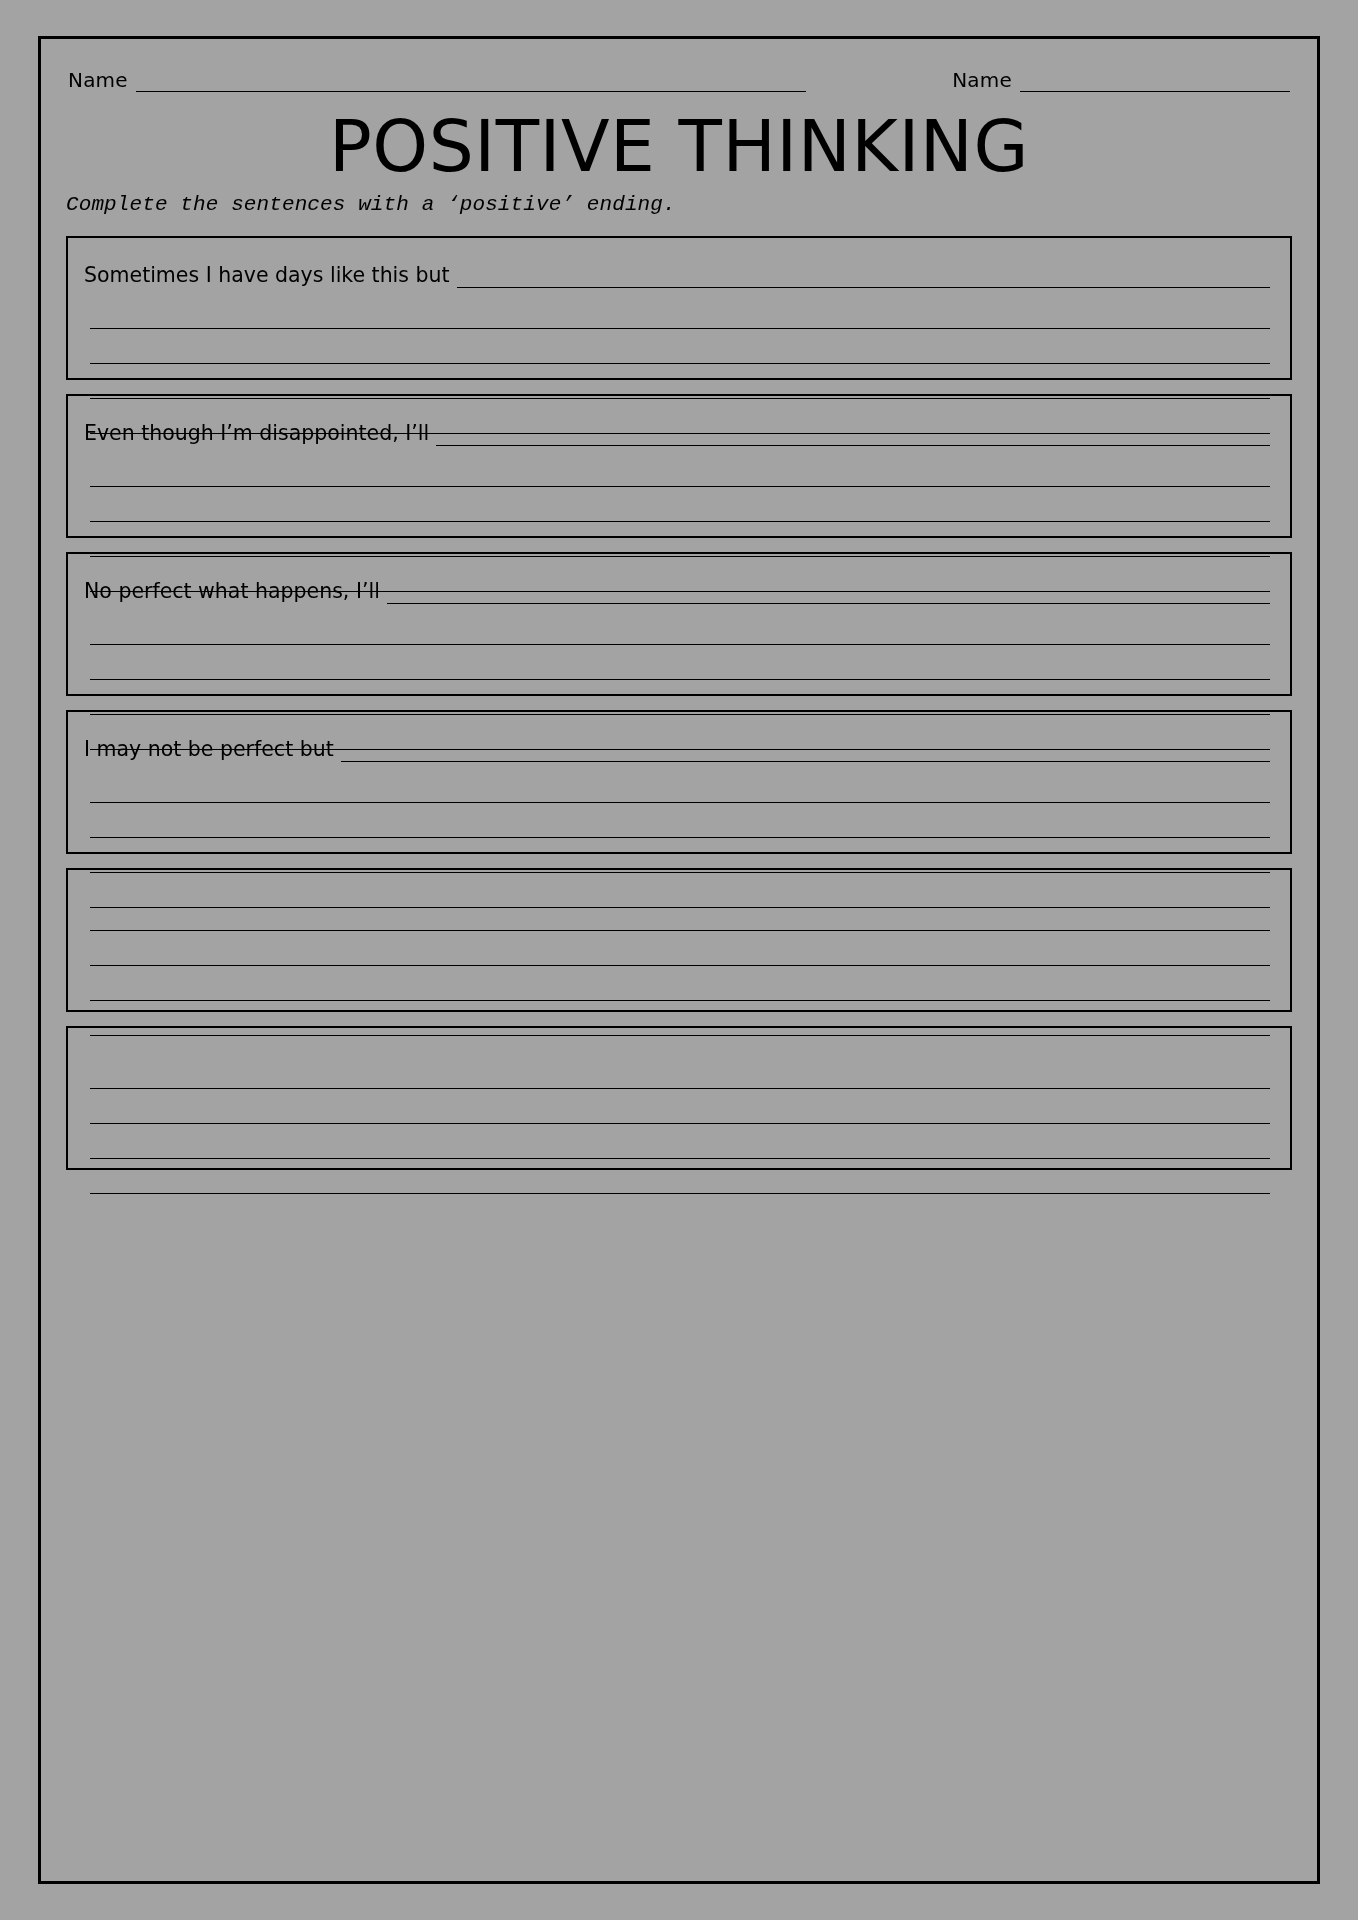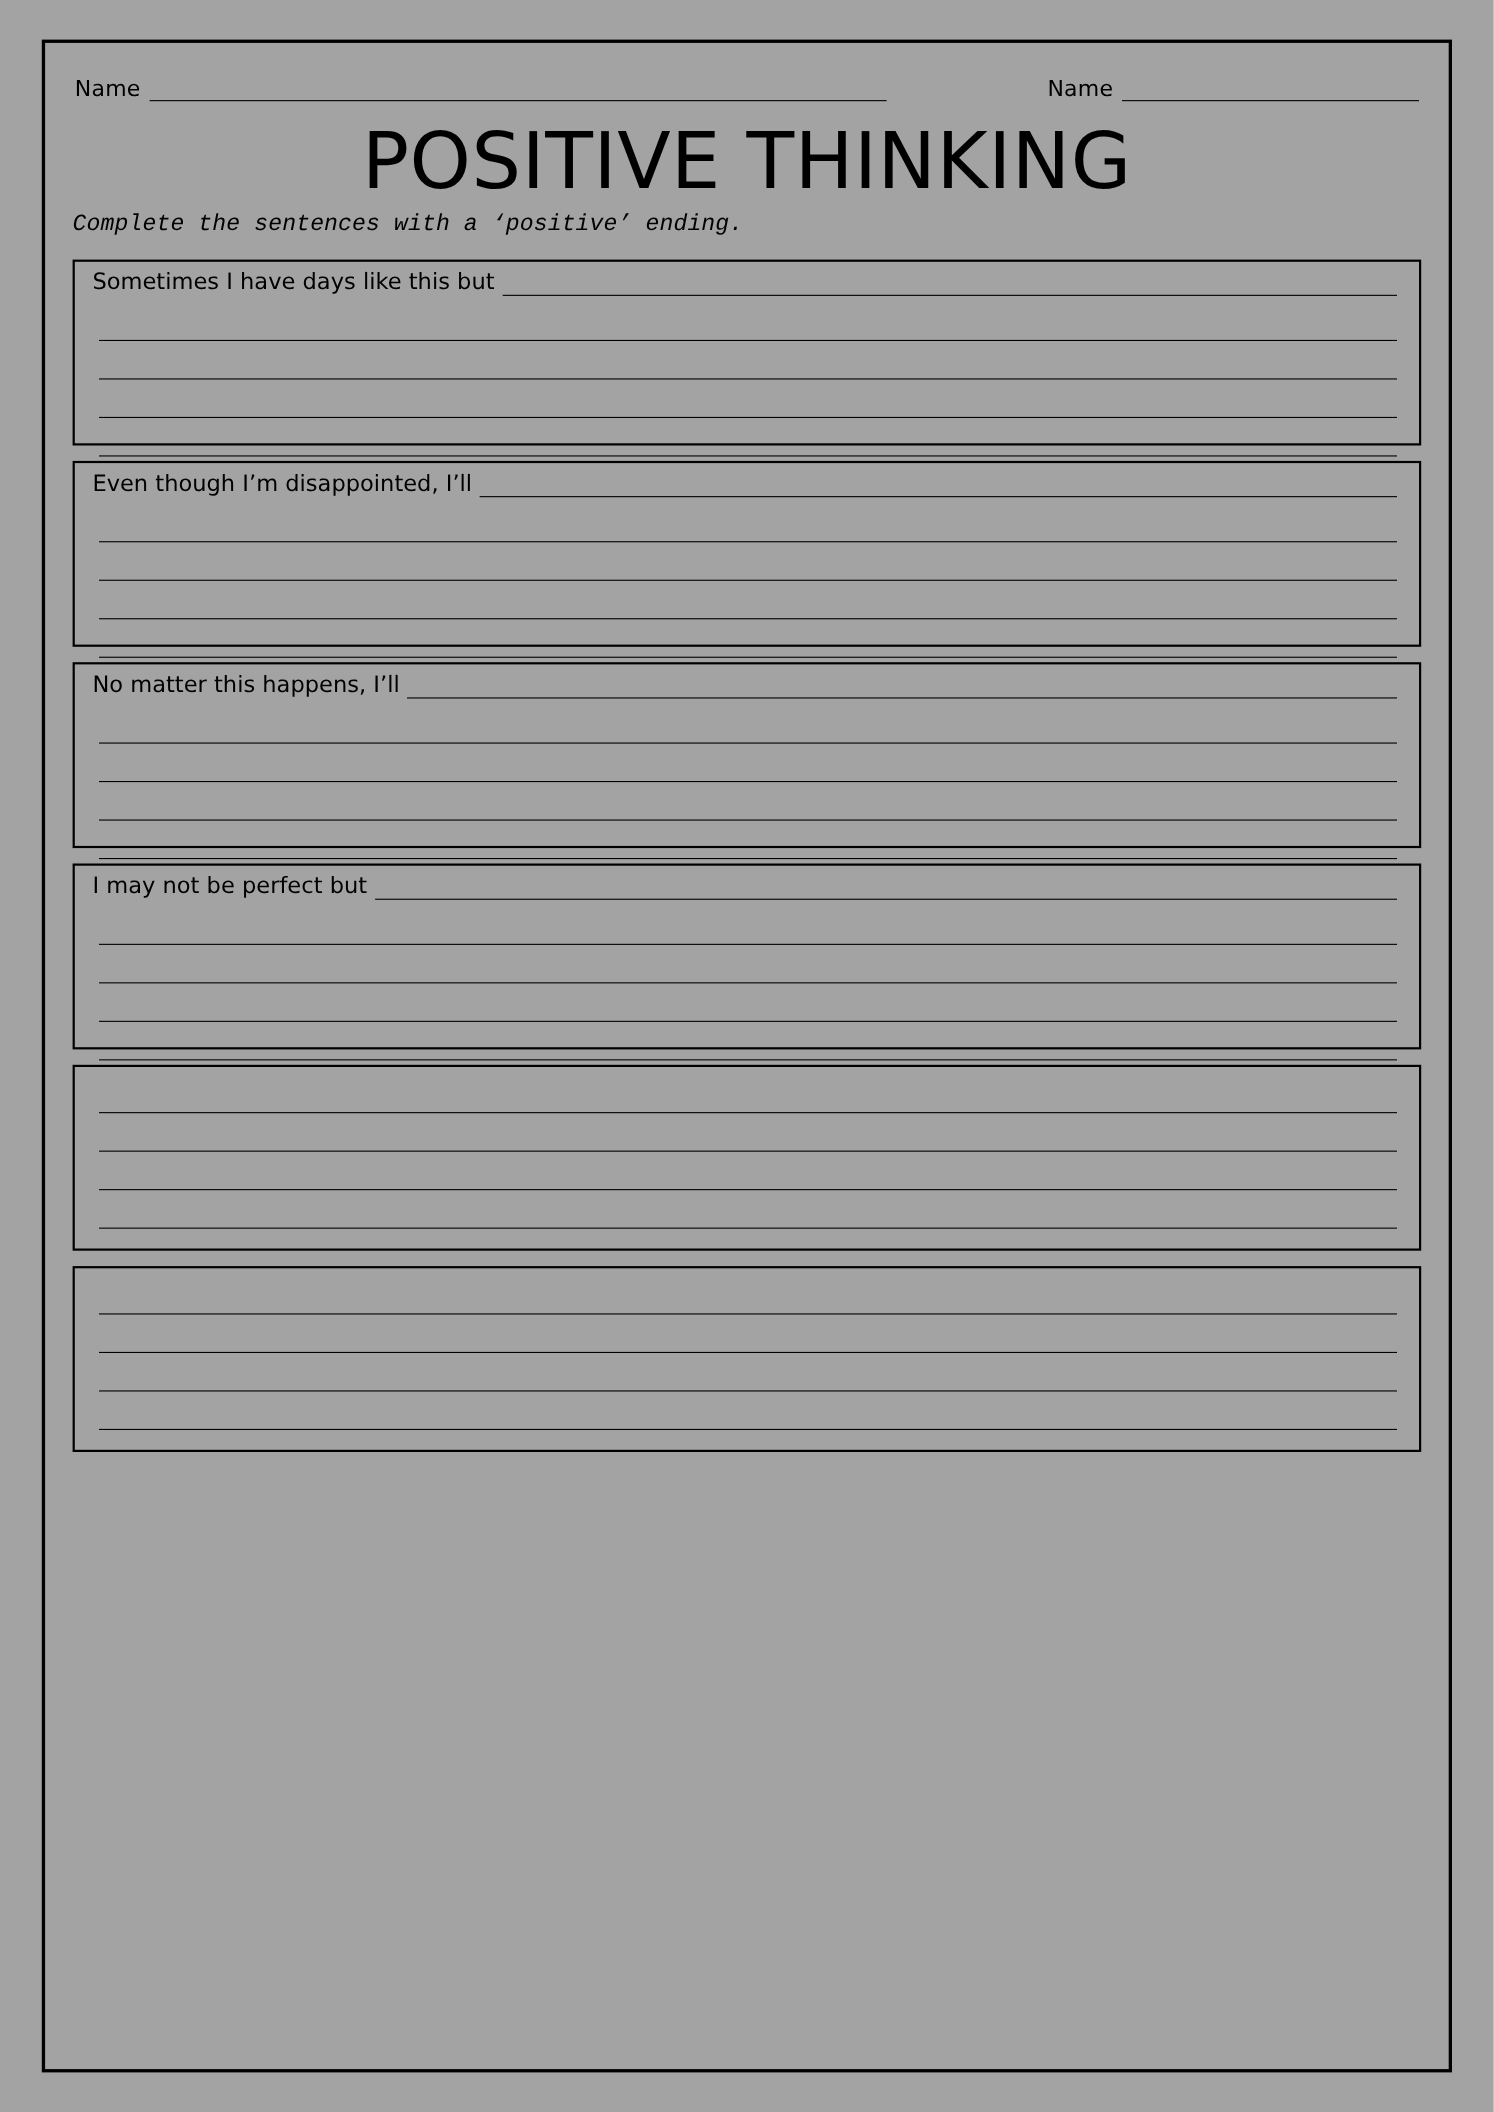--- a/index.html
+++ b/index.html
@@ -74,22 +74,22 @@
     font-family: Liberation Mono, monospace;
   }
 
   .prompts {
     margin-top: 20px;
   }
   .prompt-box {
     border: 2.5px solid #000;
     box-sizing: border-box;
     margin-bottom: 14px;
-    padding: 1px 16px 12px 16px;
-    height: 169px;
+    padding: 20px 16px 12px 16px;
+    height: 144px;
     position: relative;
   }
   .prompt-first-line {
     display: flex;
     align-items: flex-end;
     height: 30px;
   }
   .prompt-text {
     font-size: 20.5px;
     white-space: nowrap;
@@ -148,21 +148,21 @@
           <span class="prompt-rule"></span>
         </div>
         <div class="blank-line first"></div>
         <div class="blank-line"></div>
         <div class="blank-line"></div>
         <div class="blank-line"></div>
       </div>
 
       <div class="prompt-box">
         <div class="prompt-first-line">
-          <span class="prompt-text">No matter this happens, I’ll</span>
+          <span class="prompt-text">No perfect what happens, I’ll</span>
           <span class="prompt-rule"></span>
         </div>
         <div class="blank-line first"></div>
         <div class="blank-line"></div>
         <div class="blank-line"></div>
         <div class="blank-line"></div>
       </div>
 
       <div class="prompt-box">
         <div class="prompt-first-line">

